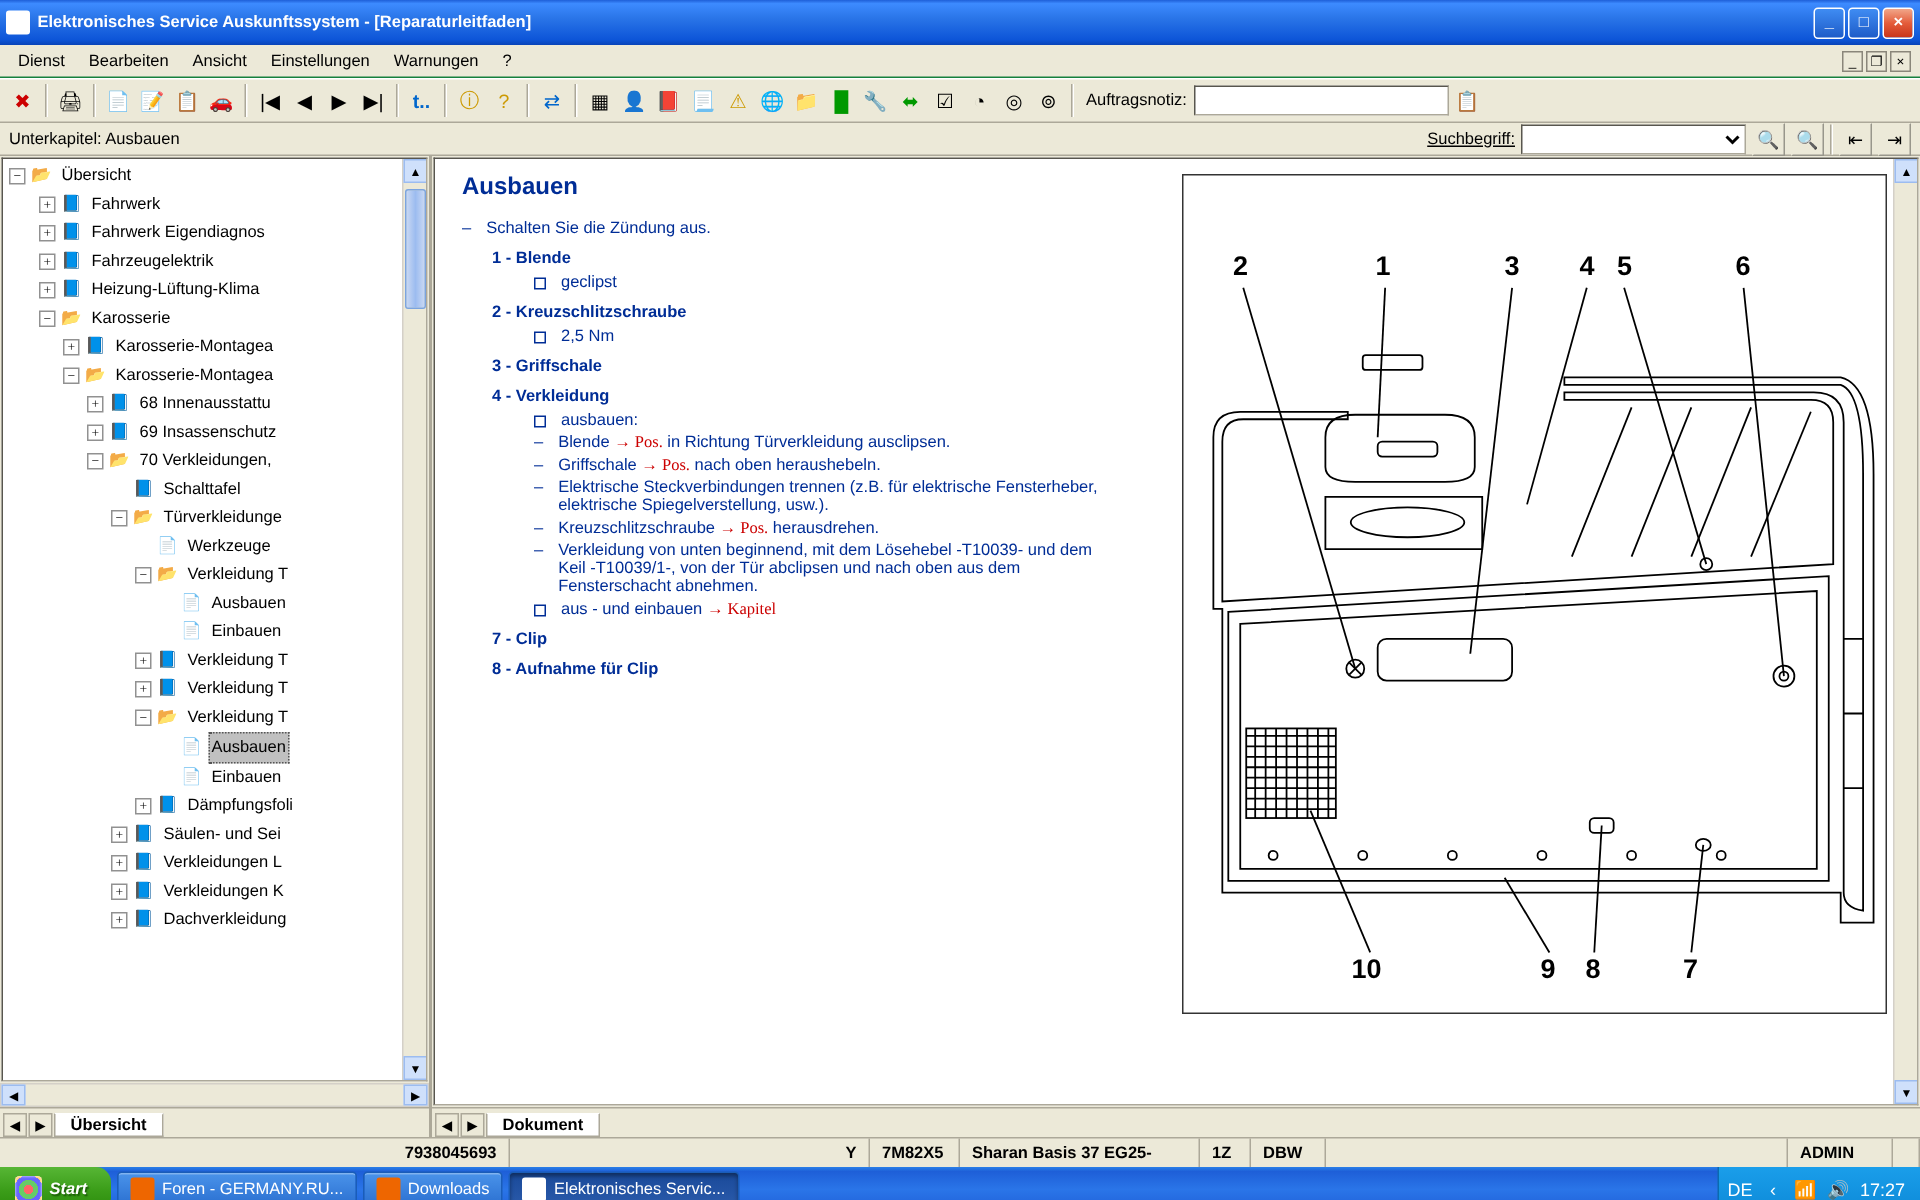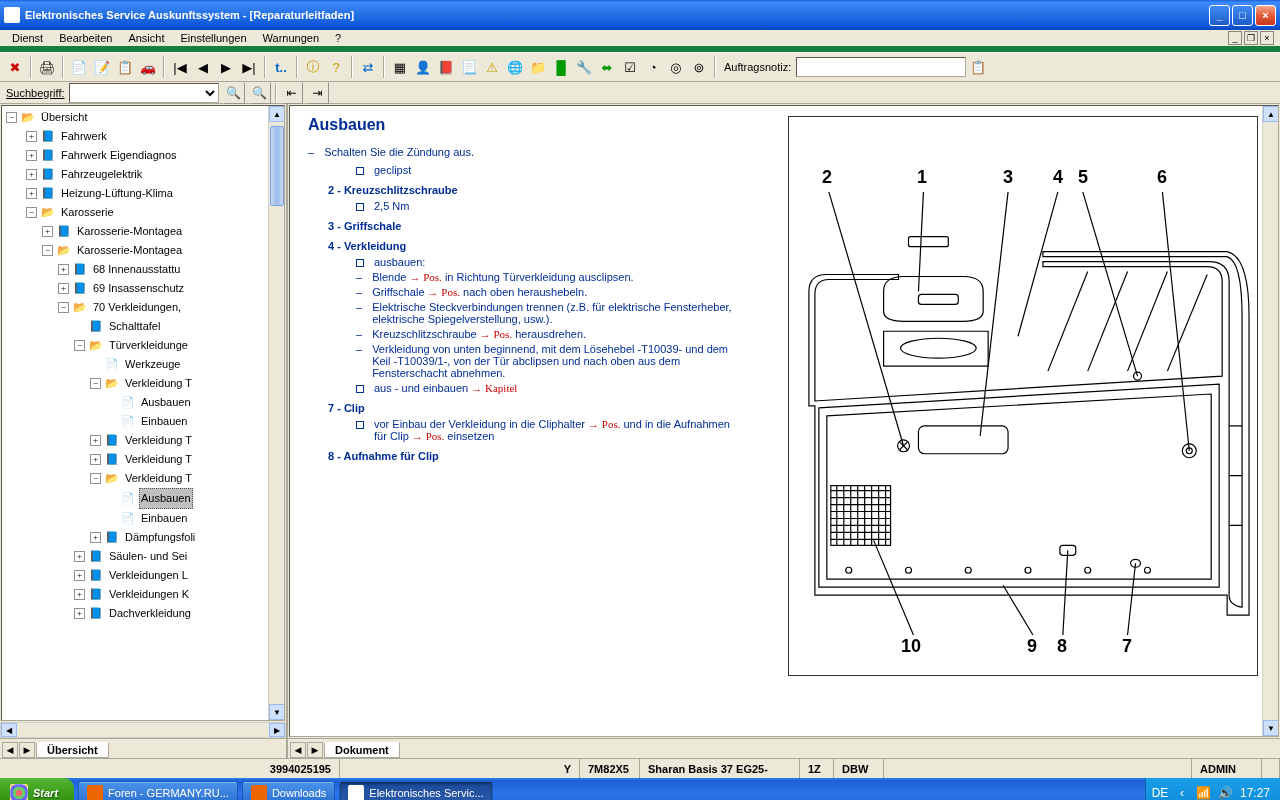--- a/index.html
+++ b/index.html
@@ -8,21 +8,21 @@
 
 .titlebar { height: 30px; background: linear-gradient(to bottom, #1e5fd8 0%, #3d8bff 8%, #2a75e8 40%, #0d55d8 88%, #0843b8 100%); display: flex; align-items: center; padding: 0 4px; color: white; font-weight: bold; font-size: 13px; }
 .titlebar .app-icon { width: 16px; height: 16px; margin-right: 5px; background: #fff; border-radius: 2px; }
 .titlebar .title-text { flex: 1; }
 .titlebar .win-btns { display: flex; gap: 2px; }
 .titlebar .win-btn { width: 21px; height: 21px; border: 1px solid #fff; border-radius: 3px; display: flex; align-items: center; justify-content: center; font-weight: bold; cursor: pointer; }
 .titlebar .min-btn, .titlebar .max-btn { background: linear-gradient(to bottom,#3f8cf3,#1e5cc8); }
 .titlebar .close-btn { background: linear-gradient(to bottom,#f1a689,#e45c3a,#c8341a); }
 
 
-.menubar { height: 22px; background: #ece9d8; display: flex; align-items: center; padding: 0 4px; border-bottom: 6px solid #15803d; position: relative; }
+.menubar { height: 22px; background: #ece9d8; display: flex; align-items: center; padding: 0 4px; border-bottom: 1px solid #15803d; position: relative; }
 .menubar .mitem { padding: 2px 8px; cursor: pointer; }
 .menubar .mdi-btns { position: absolute; right: 6px; display: flex; gap: 2px; }
 .menubar .mdi-btns span { width: 14px; height: 14px; border: 1px solid #8a867a; background: #ece9d8; display:inline-flex; align-items:center; justify-content:center; font-size:9px; cursor:pointer;}
 
 
 .toolbar { height: 30px; background: #ece9d8; border-top: 1px solid #fff; border-bottom: 1px solid #aca899; display: flex; align-items: center; padding: 0 4px; gap: 1px; }
 .tbtn { width: 22px; height: 22px; border: 1px solid transparent; display: flex; align-items: center; justify-content: center; cursor: pointer; font-size: 13px; }
 .tsep { width: 2px; height: 22px; border-left: 1px solid #aca899; border-right: 1px solid #fff; margin: 0 3px; }
 .tlabel { padding: 0 4px; }
 .tinput { height: 20px; border: 1px inset #aca899; background: white; }
@@ -160,20 +160,21 @@
   <div class="tbtn">◔</div>
   <div class="tbtn">◎</div>
   <div class="tbtn">⊚</div>
   <div class="tsep"></div>
   <span class="tlabel">Auftragsnotiz:</span>
   <input class="tinput" style="width: 170px;">
   <div class="tbtn">📋</div>
 </div>
 
 <div class="subchap">
+  <span class="left">Unterkapitel: Ausbauen</span>
   <div class="right">
     <label>Suchbegriff:</label>
     <select></select>
     <div class="sbtn">🔍</div>
     <div class="sbtn">🔍</div>
     <div style="width:2px;height:20px;border-left:1px solid #aca899;border-right:1px solid #fff"></div>
     <div class="sbtn">⇤</div>
     <div class="sbtn">⇥</div>
   </div>
 </div>
@@ -337,20 +338,21 @@
     </div>
   </div>
 
   <div class="rightpanel">
     <div class="docwrap">
       <div class="doccontent" id="dochost">
           <h2>Ausbauen</h2>
           <div class="step">
             <span>Schalten Sie die Zündung aus.</span>
           </div>
+          <div class="item">1 - Blende</div>
           <div class="sub">
             <span class="bul"></span>
             <span>geclipst</span>
           </div>
           <div class="item">2 - Kreuzschlitzschraube</div>
           <div class="sub">
             <span class="bul"></span>
             <span>2,5 Nm</span>
           </div>
           <div class="item">3 - Griffschale</div>
@@ -377,24 +379,20 @@
           </div>
           <div class="sub">
             <span class="dash">–</span>
             <span>Verkleidung von unten beginnend, mit dem Lösehebel -T10039- und dem Keil -T10039/1-, von der Tür abclipsen und nach oben aus dem Fensterschacht abnehmen.</span>
           </div>
           <div class="sub">
             <span class="bul"></span>
             <span>aus - und einbauen <span class="red">→ Kapitel</span></span>
           </div>
           <div class="item">7 - Clip</div>
-          <div class="sub">
-            <span class="bul"></span>
-            <span>vor Einbau der Verkleidung in die Cliphalter <span class="red">→ Pos.</span> und in die Aufnahmen für Clip <span class="red">→ Pos.</span> einsetzen</span>
-          </div>
           <div class="item">8 - Aufnahme für Clip</div>
         </div>
       <div class="diagram-area">
         <div class="diagram-box">
           <svg class="door-svg" viewBox="0 0 470 560">
 
             <line x1="40" y1="75" x2="115" y2="330"></line>
             <line x1="135" y1="75" x2="130" y2="175"></line>
             <line x1="220" y1="75" x2="192" y2="320"></line>
             <line x1="270" y1="75" x2="230" y2="220"></line>
@@ -470,21 +468,21 @@
     </div>
     <div class="paneltabs">
       <div class="navbt">◀</div>
       <div class="navbt">▶</div>
       <div class="tab">Dokument</div>
     </div>
   </div>
 </div>
 
 <div class="mainstatus">
-  <div class="cell" style="width:340px; justify-content:flex-end">3994025195</div>
+  <div class="cell" style="width:340px; justify-content:flex-end">7938045693</div>
   <div class="cell" style="width:240px; justify-content:flex-end">Y</div>
   <div class="cell" style="width:60px">7M82X5</div>
   <div class="cell" style="width:160px">Sharan Basis 37 EG25-</div>
   <div class="cell" style="width:34px">1Z</div>
   <div class="cell" style="width:50px">DBW</div>
   <div class="cell" style="flex:1"></div>
   <div class="cell" style="width:70px">ADMIN</div>
   <div class="cell" style="width:18px"></div>
 </div>
 

